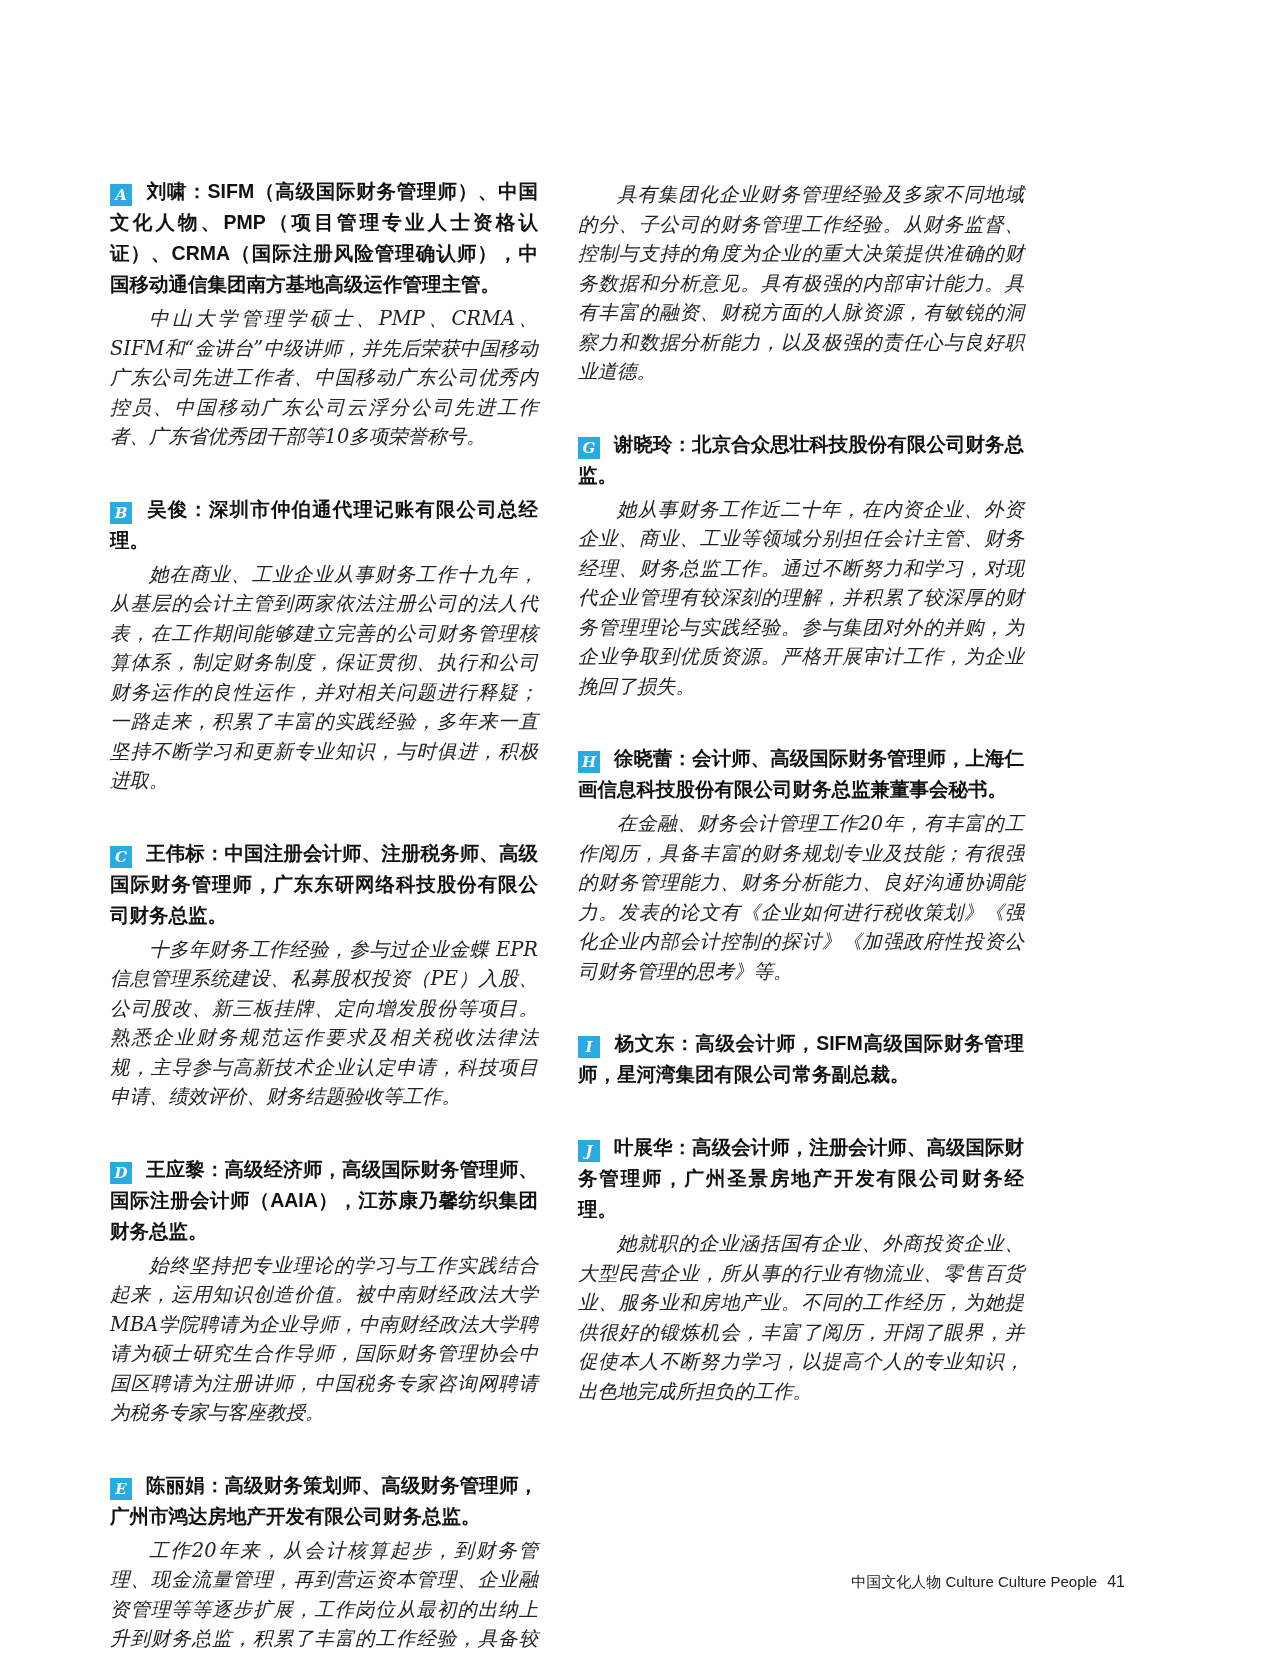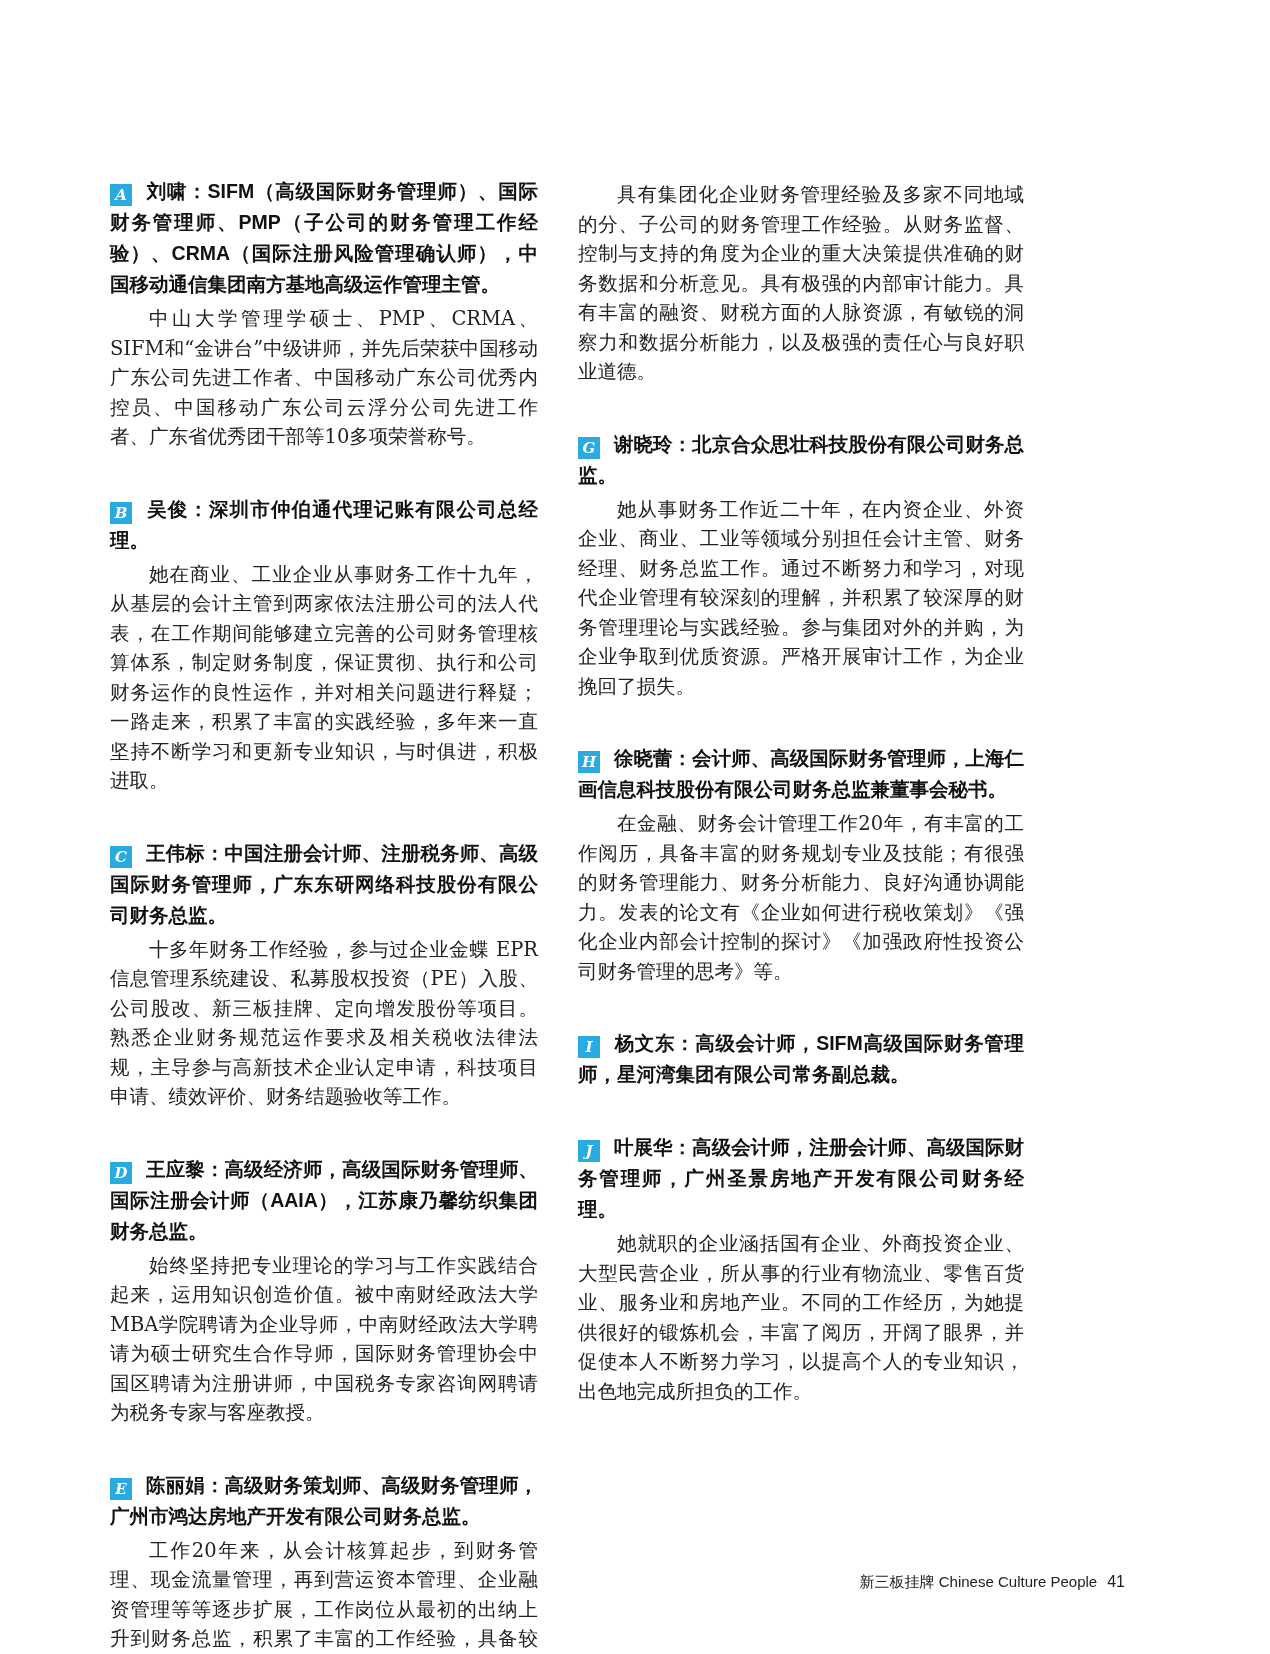--- a/index.html
+++ b/index.html
@@ -38,20 +38,21 @@
     vertical-align:-2px;
   }
   .sec-body {
     margin:4px 0 0 0;
     font-family:"DejaVu Serif", "Liberation Serif", serif;
     font-size:19.5px;
     line-height:29.5px;
     color:#222222;
     text-align:justify;
     text-indent:2em;
+    font-style:italic;
   }
   .footer {
     position:absolute;
     right:145px;
     bottom:62px;
     font-family:"Liberation Sans", sans-serif;
     font-size:15px;
     color:#222222;
     white-space:nowrap;
   }
@@ -62,21 +63,21 @@
   }
 </style>
 </head>
 <body>
 
 <div class="page">
 
   <div class="col col-left">
 
     <div class="section">
-      <p class="sec-title"><span class="badge">A</span><span>刘啸：SIFM（高级国际财务管理师）、国际财务管理师、PMP（子公司的财务管理工作经验）、CRMA（国际注册风险管理确认师），中国移动通信集团南方基地高级运作管理主管。</span></p>
+      <p class="sec-title"><span class="badge">A</span><span>刘啸：SIFM（高级国际财务管理师）、中国文化人物、PMP（项目管理专业人士资格认证）、CRMA（国际注册风险管理确认师），中国移动通信集团南方基地高级运作管理主管。</span></p>
       <p class="sec-body">中山大学管理学硕士、PMP、CRMA、SIFM和“金讲台”中级讲师，并先后荣获中国移动广东公司先进工作者、中国移动广东公司优秀内控员、中国移动广东公司云浮分公司先进工作者、广东省优秀团干部等10多项荣誉称号。</p>
     </div>
 
     <div class="section">
       <p class="sec-title"><span class="badge">B</span><span>吴俊：深圳市仲伯通代理记账有限公司总经理。</span></p>
       <p class="sec-body">她在商业、工业企业从事财务工作十九年，从基层的会计主管到两家依法注册公司的法人代表，在工作期间能够建立完善的公司财务管理核算体系，制定财务制度，保证贯彻、执行和公司财务运作的良性运作，并对相关问题进行释疑；一路走来，积累了丰富的实践经验，多年来一直坚持不断学习和更新专业知识，与时俱进，积极进取。</p>
     </div>
 
     <div class="section">
       <p class="sec-title"><span class="badge">C</span><span>王伟标：中国注册会计师、注册税务师、高级国际财务管理师，广东东研网络科技股份有限公司财务总监。</span></p>
@@ -116,16 +117,16 @@
     </div>
 
     <div class="section">
       <p class="sec-title"><span class="badge">J</span><span>叶展华：高级会计师，注册会计师、高级国际财务管理师，广州圣景房地产开发有限公司财务经理。</span></p>
       <p class="sec-body">她就职的企业涵括国有企业、外商投资企业、大型民营企业，所从事的行业有物流业、零售百货业、服务业和房地产业。不同的工作经历，为她提供很好的锻炼机会，丰富了阅历，开阔了眼界，并促使本人不断努力学习，以提高个人的专业知识，出色地完成所担负的工作。</p>
     </div>
 
   </div>
 
   <div class="footer">
-    <span>新三板挂牌 Chinese Culture People</span><span class="page-num">41</span>
+    <span>中国文化人物 Culture Culture People</span><span class="page-num">41</span>
   </div>
 
 </div>
 
 </body></html>

